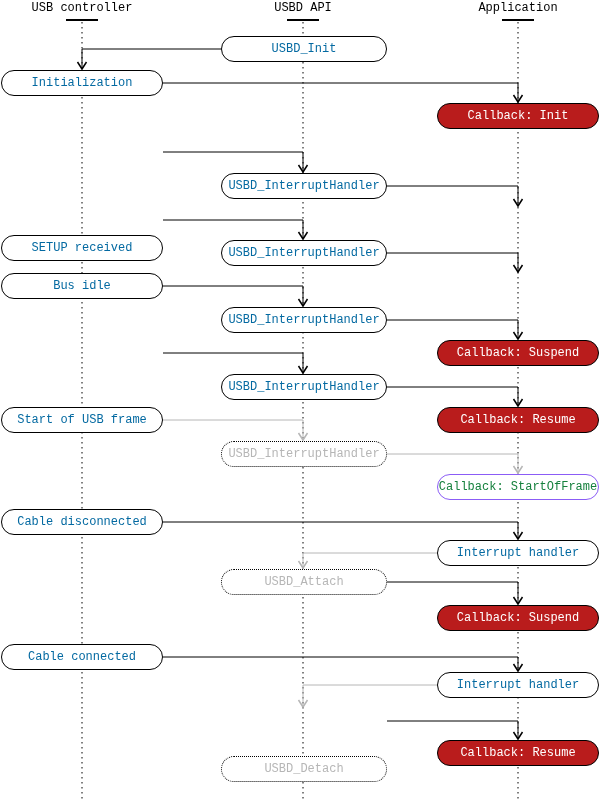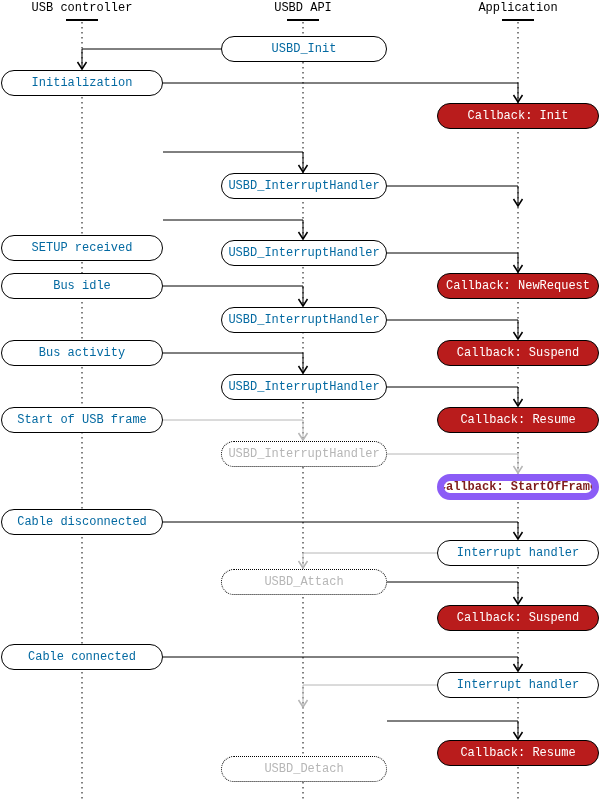--- a/index.html
+++ b/index.html
@@ -22,21 +22,21 @@
     box-sizing:border-box;
     height:26px;
     border-radius:13px;
     font-size:12px;
     display:flex;align-items:center;justify-content:center;
     white-space:nowrap;overflow:hidden;
   }
   .node.white{background:#ffffff;border:1.5px solid #000000;color:#0369a1;}
   .node.black{background:#b91c1c;border:1.5px solid #000000;color:#ffffff;}
   .node.dotted{background:#ffffff;border:1px dotted #000000;color:#b6b6b6;}
-  .node.ghost{background:#ffffff;border:7px solid #8b5cf6;color:#7f1d1d;font-weight:bold;}
+  .node.ghost{background:#ffffff;border:1px solid #8b5cf6;color:#15803d;}
 </style>
 </head>
 <body>
 
 <div id="stage">
   <svg id="lines" width="600" height="804" viewBox="0 0 600 804">
       <line x1="66" y1="20" x2="98" y2="20" stroke="#000000" stroke-width="2"></line>
       <line x1="82" y1="22" x2="82" y2="802" stroke="#000000" stroke-width="1" stroke-dasharray="1.5 3.5"></line>
       <line x1="287" y1="20" x2="319" y2="20" stroke="#000000" stroke-width="2"></line>
       <line x1="303" y1="22" x2="303" y2="802" stroke="#000000" stroke-width="1" stroke-dasharray="1.5 3.5"></line>
@@ -82,23 +82,21 @@
 <div class="lane-label" style="left: 82px;">USB controller</div>
     <div class="lane-label" style="left: 303px;">USBD API</div>
     <div class="lane-label" style="left: 518px;">Application</div>
     <div class="node white" style="left: 221px; top: 36px; width: 166px; height: 26px;">USBD_Init</div>
     <div class="node white" style="left: 1px; top: 70px; width: 162px; height: 26px;">Initialization</div>
     <div class="node black" style="left: 437px; top: 103px; width: 162px; height: 26px;">Callback: Init</div>
     <div class="node white" style="left: 221px; top: 173px; width: 166px; height: 26px;">USBD_InterruptHandler</div>
     <div class="node white" style="left: 1px; top: 207px; width: 162px; height: 26px; margin-top: 28px;">SETUP received</div>
     <div class="node white" style="left: 221px; top: 240px; width: 166px; height: 26px;">USBD_InterruptHandler</div>
     <div class="node white" style="left: 1px; top: 273px; width: 162px; height: 26px;">Bus idle</div>
-    <div class="node black" style="left: 437px; top: 273px; width: 162px; height: 26px;">Callback: NewRequest</div>
     <div class="node white" style="left: 221px; top: 307px; width: 166px; height: 26px;">USBD_InterruptHandler</div>
-    <div class="node white" style="left: 1px; top: 340px; width: 162px; height: 26px;">Bus activity</div>
     <div class="node black" style="left: 437px; top: 340px; width: 162px; height: 26px;">Callback: Suspend</div>
     <div class="node white" style="left: 221px; top: 374px; width: 166px; height: 26px;">USBD_InterruptHandler</div>
     <div class="node white" style="left: 1px; top: 407px; width: 162px; height: 26px;">Start of USB frame</div>
     <div class="node black" style="left: 437px; top: 407px; width: 162px; height: 26px;">Callback: Resume</div>
     <div class="node dotted" style="left: 221px; top: 441px; width: 166px; height: 26px;">USBD_InterruptHandler</div>
     <div class="node ghost" style="left: 437px; top: 474px; width: 162px; height: 26px;">Callback: StartOfFrame</div>
     <div class="node white" style="left: 1px; top: 509px; width: 162px; height: 26px;">Cable disconnected</div>
     <div class="node white" style="left: 437px; top: 540px; width: 162px; height: 26px;">Interrupt handler</div>
     <div class="node dotted" style="left: 221px; top: 569px; width: 166px; height: 26px;">USBD_Attach</div>
     <div class="node black" style="left: 437px; top: 605px; width: 162px; height: 26px;">Callback: Suspend</div>

